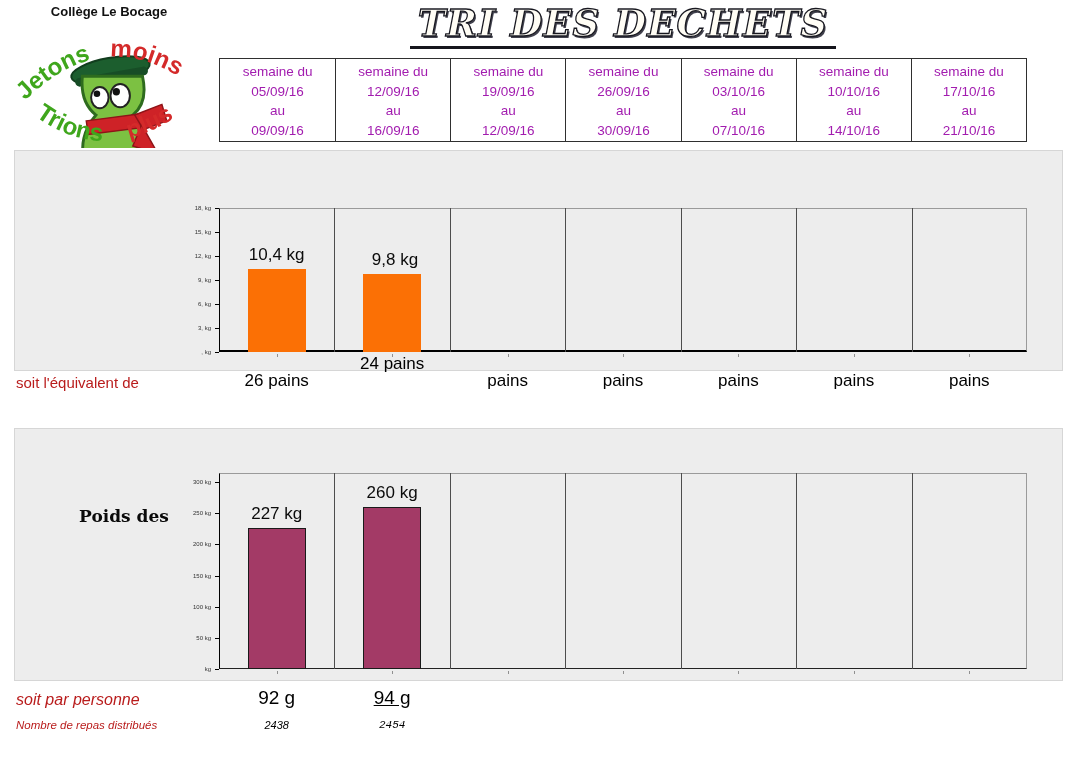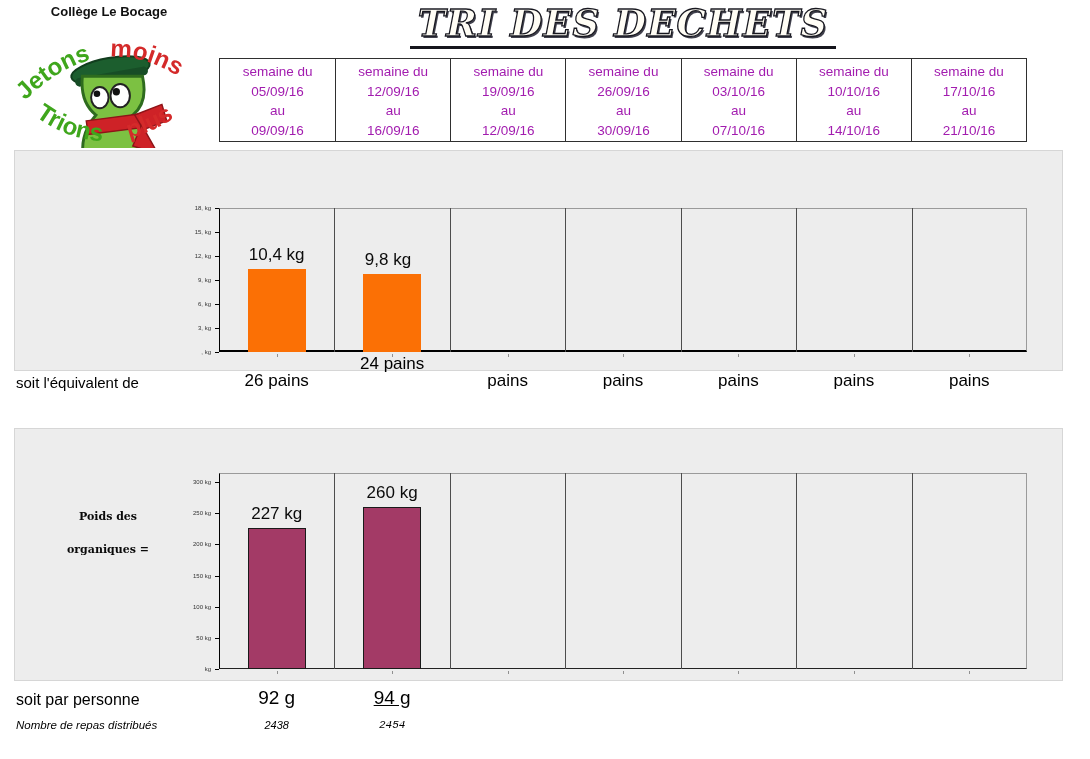--- a/index.html
+++ b/index.html
@@ -30,42 +30,42 @@
 
   
   .panel { position:absolute; left:14px; width:1049px; background:#ededed;
            border:1px solid #d6d6d6; box-sizing:border-box; }
   .panel1 { top:150px; height:221px; }
   .panel2 { top:428px; height:253px; }
 
   .serif-label { position:absolute; font-family:"DejaVu Serif", serif; font-weight:bold;
                  color:#0a0a0a; text-align:center; }
   .bread-label { left:16px; top:270px; width:200px; font-size:18px; }
-  .organic-label { left:8px; top:500px; width:200px; font-size:11px; line-height:33px; }
+  .organic-label { left:24px; top:500px; width:200px; font-size:17px; line-height:33px; }
 
   
   .plot-frame { position:absolute; box-sizing:border-box; border-top:1px solid #9a9a9a;
                 border-right:1px solid #9a9a9a; border-left:1px solid #000; }
   .frame1 { border-bottom:2px solid #000; }
   .frame2 { border-bottom:1px solid #222; }
   .divider { position:absolute; width:1px; background:#4d4d4d; }
   .tick-label { position:absolute; width:42px; text-align:right; font-size:6px;
                 color:#333; line-height:8px; }
   .tick-mark { position:absolute; height:1px; width:4px; background:#000; }
   .base-tick { position:absolute; width:1px; height:3px; background:#909090; }
   .bar { position:absolute; }
   .bar-orange { background:#fb7005; }
   .bar-plum { background:#a33a66; border:1px solid #1a1a1a; box-sizing:border-box; }
   .bar-value { position:absolute; width:110px; text-align:center; font-size:17px;
                color:#0b0b0b; }
 
   
-  .row-label { position:absolute; left:16px; color:#000000; }
+  .row-label { position:absolute; left:16px; color:#b91c1c; }
   .equiv-label { top:374px; font-size:15px; }
-  .pp-label { top:691px; font-size:16px; }
+  .pp-label { top:691px; font-size:16px;font-style:italic; }
   .meals-label { top:719px; font-size:11.5px; font-style:italic; }
   .col-val { position:absolute; width:120px; text-align:center; color:#000; }
   .equiv-val { font-size:17px; }
   .pp-val { font-size:19px; }
   .meals-val { font-size:11px; font-style:italic; }
 </style>
 </head>
 <body>
 
 <div class="page" id="page">
@@ -175,38 +175,37 @@
       <div class="base-tick" style="position: absolute; left: 276.715px; top: 354px; width: 1px; height: 3px;"></div>
       <div class="base-tick" style="position: absolute; left: 392.145px; top: 354px; width: 1px; height: 3px;"></div>
       <div class="base-tick" style="position: absolute; left: 507.575px; top: 354px; width: 1px; height: 3px;"></div>
       <div class="base-tick" style="position: absolute; left: 623.005px; top: 354px; width: 1px; height: 3px;"></div>
       <div class="base-tick" style="position: absolute; left: 738.435px; top: 354px; width: 1px; height: 3px;"></div>
       <div class="base-tick" style="position: absolute; left: 853.865px; top: 354px; width: 1px; height: 3px;"></div>
       <div class="base-tick" style="position: absolute; left: 969.295px; top: 354px; width: 1px; height: 3px;"></div>
       <div class="bar bar-orange" style="position: absolute; left: 247.715px; top: 268.8px; width: 58px; height: 83.2px;"></div>
       <div class="bar-value" style="position: absolute; left: 221.715px; top: 244.8px; width: 110px; height: 22px;">10,4 kg</div>
       <div class="bar bar-orange" style="position: absolute; left: 363.145px; top: 273.6px; width: 58px; height: 78.4px;"></div>
-      <div class="bar-value" style="position: absolute; left: 333px; top: 249.6px; width: 110px; height: 22px;">9,8 kg</div>
+      <div class="bar-value" style="position: absolute; left: 340px; top: 249.6px; width: 110px; height: 22px;">9,8 kg</div>
     </div>
 
   <div class="row-label equiv-label">soit l'équivalent de</div>
   <div class="abs" id="equiv-values">
       <div class="col-val equiv-val" style="position: absolute; left: 216.715px; top: 371px; width: 120px;">26 pains</div>
       <div class="col-val equiv-val" style="position: absolute; left: 332.145px; top: 354px; width: 120px;">24 pains</div>
       <div class="col-val equiv-val" style="position: absolute; left: 447.575px; top: 371px; width: 120px;">pains</div>
       <div class="col-val equiv-val" style="position: absolute; left: 563.005px; top: 371px; width: 120px;">pains</div>
       <div class="col-val equiv-val" style="position: absolute; left: 678.435px; top: 371px; width: 120px;">pains</div>
       <div class="col-val equiv-val" style="position: absolute; left: 793.865px; top: 371px; width: 120px;">pains</div>
       <div class="col-val equiv-val" style="position: absolute; left: 909.295px; top: 371px; width: 120px;">pains</div>
     </div>
 
   <div class="panel panel2"></div>
   <div class="serif-label organic-label" id="organic-label">
       <div>Poids des</div>
-      <div>organiques =</div>
     </div>
   <div class="abs" id="chart2">
       <div class="plot-frame frame2" style="position: absolute; left: 219px; top: 473px; width: 808.01px; height: 196px;"></div>
       <div class="divider" style="position: absolute; left: 334.43px; top: 473px; width: 1px; height: 196px;"></div>
       <div class="divider" style="position: absolute; left: 449.86px; top: 473px; width: 1px; height: 196px;"></div>
       <div class="divider" style="position: absolute; left: 565.29px; top: 473px; width: 1px; height: 196px;"></div>
       <div class="divider" style="position: absolute; left: 680.72px; top: 473px; width: 1px; height: 196px;"></div>
       <div class="divider" style="position: absolute; left: 796.15px; top: 473px; width: 1px; height: 196px;"></div>
       <div class="divider" style="position: absolute; left: 911.58px; top: 473px; width: 1px; height: 196px;"></div>
       <div class="tick-label" style="position: absolute; left: 169px; top: 478px; width: 42px; height: 8px;">300 kg</div>

